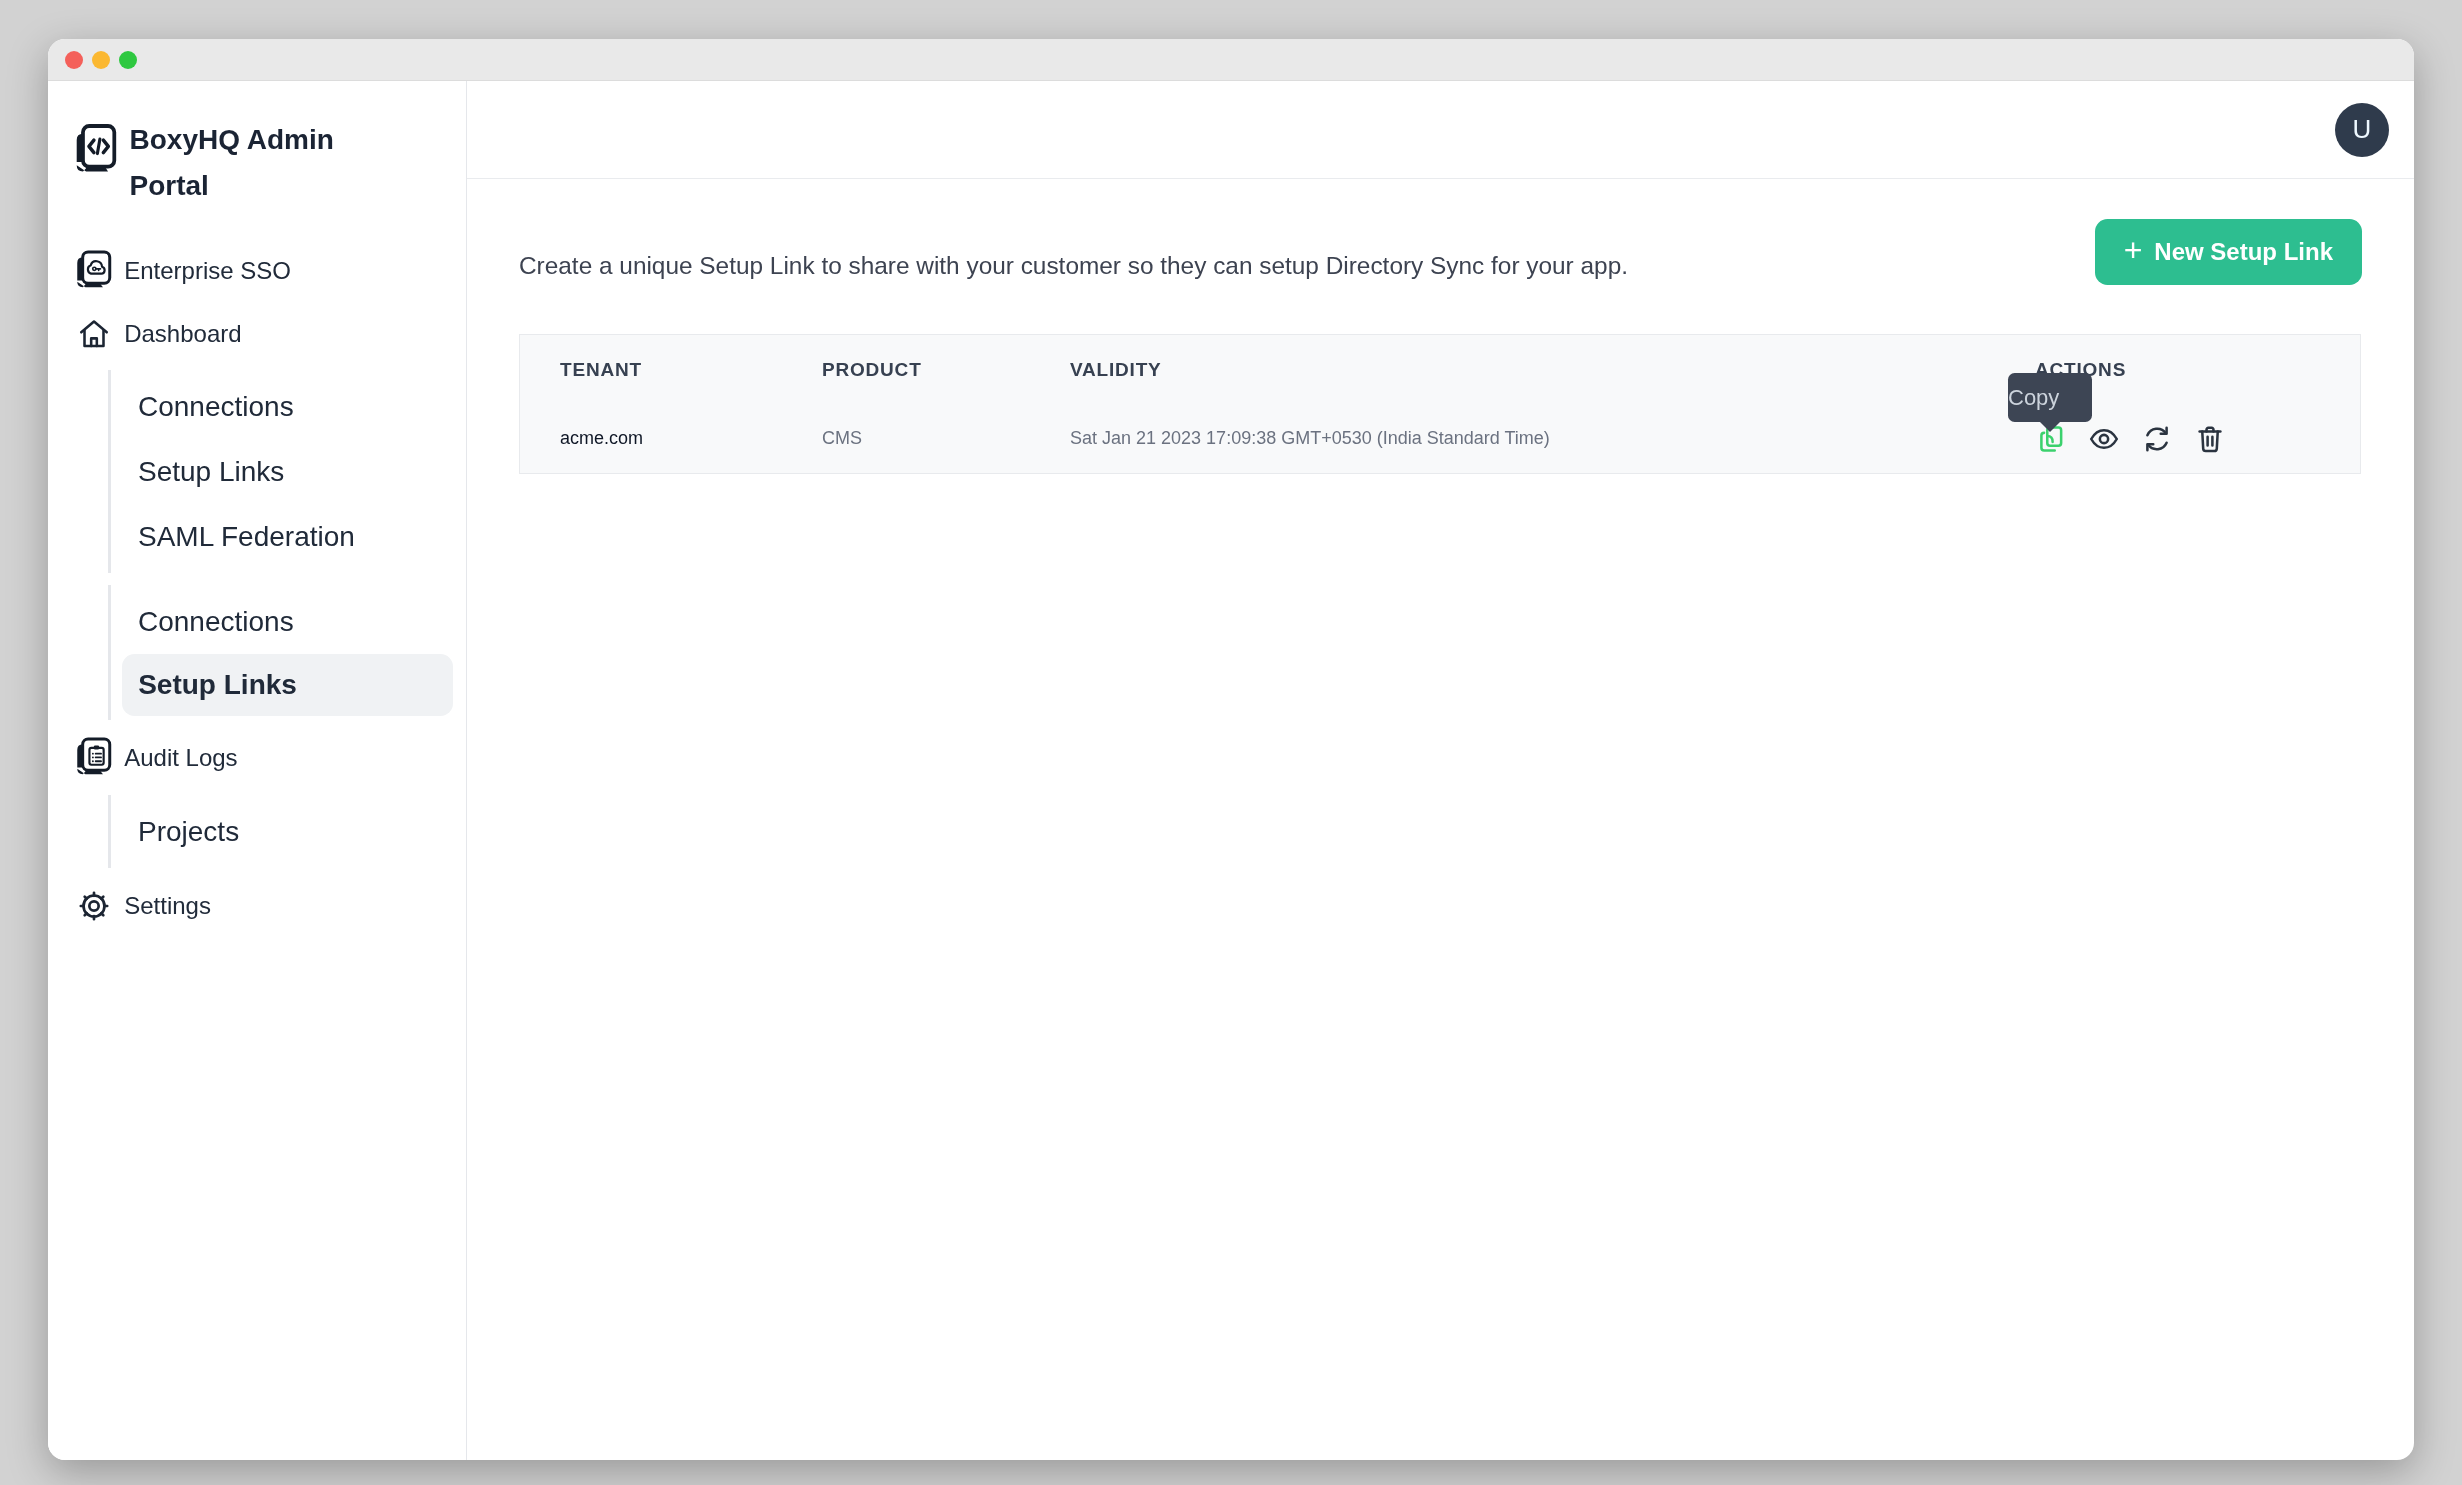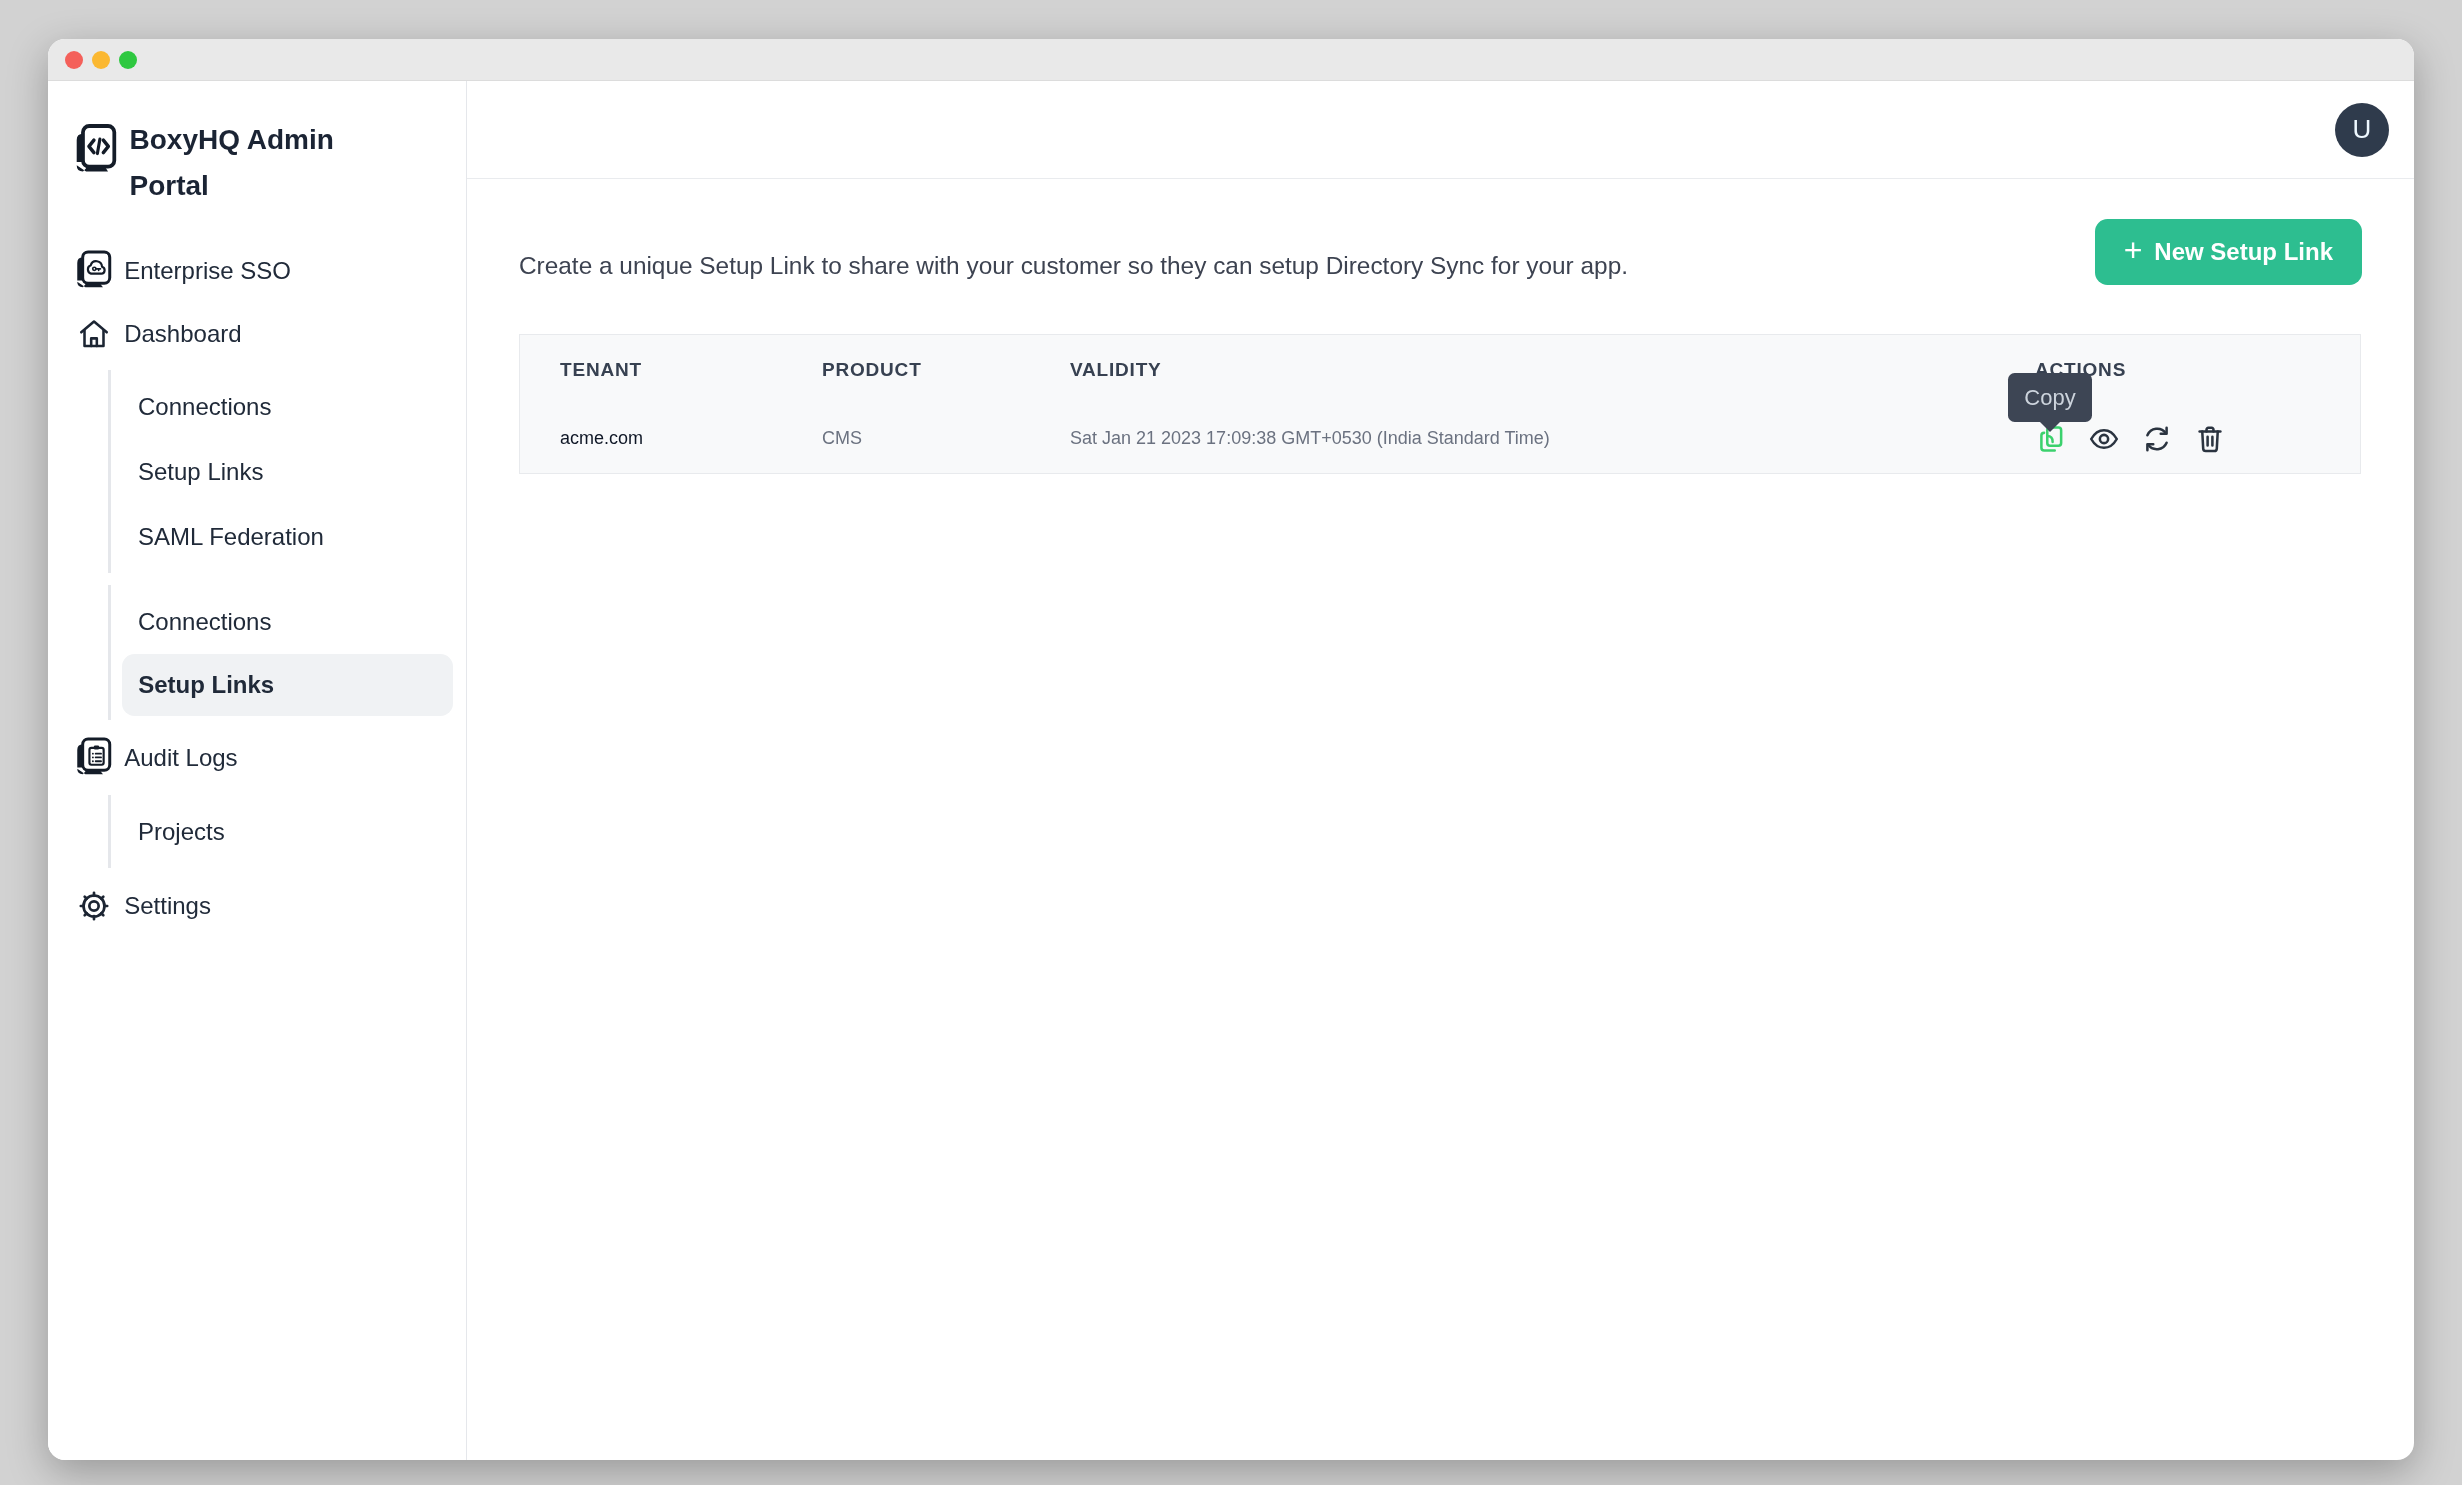--- a/index.html
+++ b/index.html
@@ -28,21 +28,21 @@
     font-weight:700; color:#1b2434; margin-top:-4px; }
   .nav { display:flex; flex-direction:column; }
   .nav-item { display:flex; align-items:center; height:63px; padding-left:24px;
     font-size:24px; color:#212b3a; cursor:pointer; text-decoration:none; }
   .nav-item .label { margin-left:9.2px; }
   .nav-item.pill { margin-left:8px; width:394px; padding-left:16px; height:62px;
     background:#f0f2f4; border-radius:12.5px; font-weight:700; }
   .subnav { margin-left:60px; border-left:3.3px solid #e5e7eb; padding:4px 0;
     display:flex; flex-direction:column; margin-top:5.3px; margin-bottom:6.6px; }
   .sub-item { display:flex; align-items:center; height:65px; padding-left:27px;
-    font-size:24px; color:#202a39; cursor:pointer; text-decoration:none; }
+    font-size:28px; color:#202a39; cursor:pointer; text-decoration:none; }
   .sub-item.pill { margin-left:11.2px; width:331px; padding-left:16px; height:62px;
     background:#f0f2f4; border-radius:12.5px; font-weight:700; }
   .icon-box { width:43px; display:flex; justify-content:center; flex:0 0 auto; }
 
   
   .main { flex:1; position:relative; display:flex; flex-direction:column; min-width:0; }
   .topbar { height:98px; border-bottom:1.3px solid #e9ebee; flex:0 0 auto;
     display:flex; align-items:center; justify-content:flex-end; padding-right:25px; }
   .avatar { width:54px; height:54px; border-radius:50%; background:#2f3b4c;
     display:flex; align-items:center; justify-content:center; cursor:pointer; }
@@ -66,21 +66,21 @@
   .th { font-size:19px; font-weight:700; letter-spacing:0.8px; color:#374151; }
   .td { font-size:18px; color:#6b7280; }
   .td.tenant { color:#0f1726; }
   .actions { display:flex; align-items:center; gap:21px; }
   .icon-btn { background:none; border:none; padding:0; cursor:pointer; width:32px;
     height:32px; display:flex; align-items:center; justify-content:center; }
 
   
   .tooltip { position:absolute; left:1488px; top:38px; width:84px; height:49px;
     background:#3d4554; border-radius:6.6px; display:flex; align-items:center;
-    justify-content:center; z-index:5; }
+    z-index:5; }
   .tooltip span { color:#ccd3dc; font-size:22px; }
   .tooltip::after { content:""; position:absolute; left:50%; bottom:-10px;
     transform:translateX(-50%); border:10.5px solid transparent;
     border-top-color:#3d4554; border-bottom:none; }
 
   
   .toast { position:absolute; right:24px; bottom:30px; width:227px; height:104px;
     background:#36d399; border-radius:12.5px; display:flex; align-items:center;
     padding:0 34px 0 28px; justify-content:space-between; }
   .toast .msg { color:#0e3e2f; font-size:25px; }

